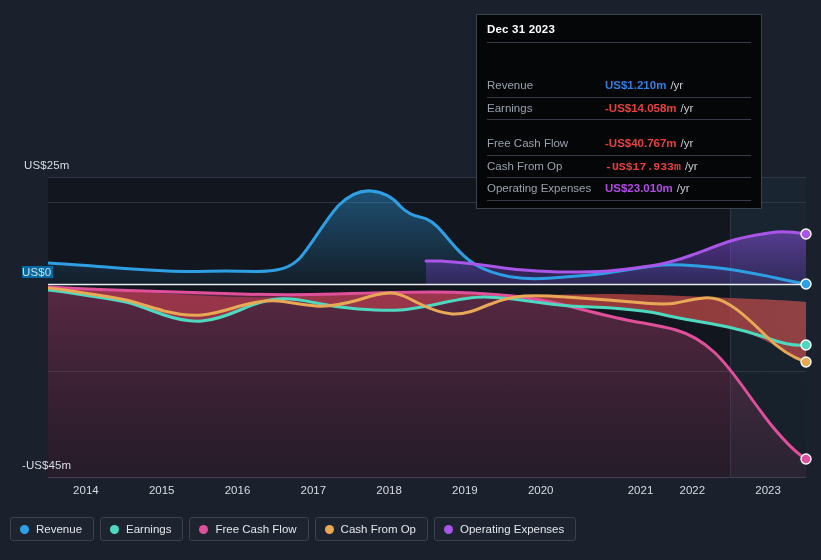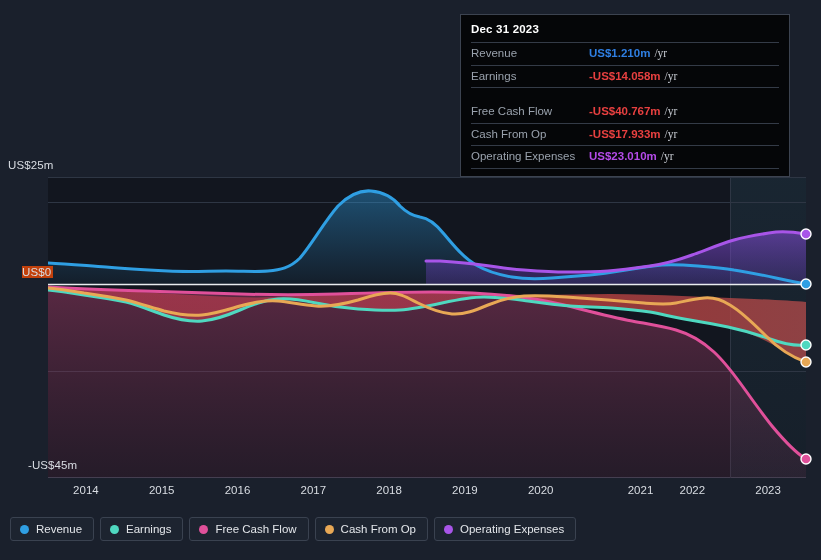--- a/index.html
+++ b/index.html
@@ -18,40 +18,40 @@
   .plot-svg{position:absolute;left:0;top:0;}
 
   
   .y-label{
     position:absolute;
     font-size:11.5px;
     color:#d9dde3;
     white-space:nowrap;
     letter-spacing:.1px;
   }
-  .y-top{left:8px;top:159px;}
-  .y-zero{left:22px;top:266px;background:#c2410c;padding:0 2px 0 0;z-index:5;}
-  .y-bot{left:28px;top:459px;}
+  .y-top{left:24px;top:159px;}
+  .y-zero{left:22px;top:266px;background:#0369a1;padding:0 2px 0 0;z-index:5;}
+  .y-bot{left:22px;top:459px;}
 
   .x-axis{
     position:absolute;left:0;top:484px;width:759px;height:16px;
   }
   .x-tick{
     position:absolute;
     font-size:11.5px;
     color:#d9dde3;
     transform:translateX(-50%);
     white-space:nowrap;
   }
 
   
   .tooltip{
     position:absolute;
-    left:460px;top:14px;
-    width:330px;
+    left:476px;top:14px;
+    width:286px;
     background:#050608;
     border:1px solid #3c4350;
     box-sizing:border-box;
     padding:6px 10px 7px 10px;
     z-index:30;
   }
   .tt-date{
     font-size:11.5px;
     font-weight:bold;
     color:#ffffff;
@@ -66,21 +66,21 @@
     font-size:11.5px;
     line-height:1.35;
   }
   .tt-label{
     width:118px;
     color:#9aa2ad;
     flex:none;
     white-space:nowrap;
   }
   .tt-val{font-weight:bold;white-space:nowrap;}
-  .tt-suffix{color:#c8ccd3;font-weight:normal;margin-left:4px;white-space:nowrap;font-family:Liberation Serif, serif;}
+  .tt-suffix{color:#c8ccd3;font-weight:normal;margin-left:4px;white-space:nowrap;}
   .tt-row.noborder{border-top:none;padding-top:0;}
   .tt-row.last{border-bottom:1px solid #343b47;}
 
   
   .legend{
     position:absolute;
     left:10px;top:517px;
     display:flex;
     gap:6px;
     align-items:center;
@@ -354,36 +354,36 @@
       <div class="x-tick" style="left: 616.5px; margin-left: 24px;">2021</div>
       <div class="x-tick" style="left: 692.3px;">2022</div>
       <div class="x-tick" style="left: 768.1px;">2023</div>
     </div>
 
   <div class="tooltip">
     <div class="tt-date">Dec 31 2023</div>
     <div id="tt-rows">
         <div class="tt-row">
           <span class="tt-label">Revenue</span>
-          <span class="tt-val" style="color: rgb(47, 127, 227);">US$1.210m</span>
+          <span class="tt-val" style="color: rgb(47, 127, 227); margin-top: 32px;">US$1.210m</span>
           <span class="tt-suffix">/yr</span>
         </div>
         <div class="tt-row">
           <span class="tt-label">Earnings</span>
           <span class="tt-val" style="color: rgb(232, 64, 64);">-US$14.058m</span>
           <span class="tt-suffix">/yr</span>
         </div>
         <div class="tt-row">
           <span class="tt-label">Free Cash Flow</span>
           <span class="tt-val" style="color: rgb(232, 64, 64); margin-top: 13px;">-US$40.767m</span>
           <span class="tt-suffix">/yr</span>
         </div>
         <div class="tt-row">
           <span class="tt-label">Cash From Op</span>
-          <span class="tt-val" style="color: rgb(232, 64, 64);">-US$17.933m</span>
+          <span class="tt-val" style="color: rgb(232, 64, 64); font-family: Liberation Mono, monospace;">-US$17.933m</span>
           <span class="tt-suffix">/yr</span>
         </div>
         <div class="tt-row last">
           <span class="tt-label">Operating Expenses</span>
           <span class="tt-val" style="color: rgb(180, 75, 232);">US$23.010m</span>
           <span class="tt-suffix">/yr</span>
         </div>
       </div>
   </div>
 

